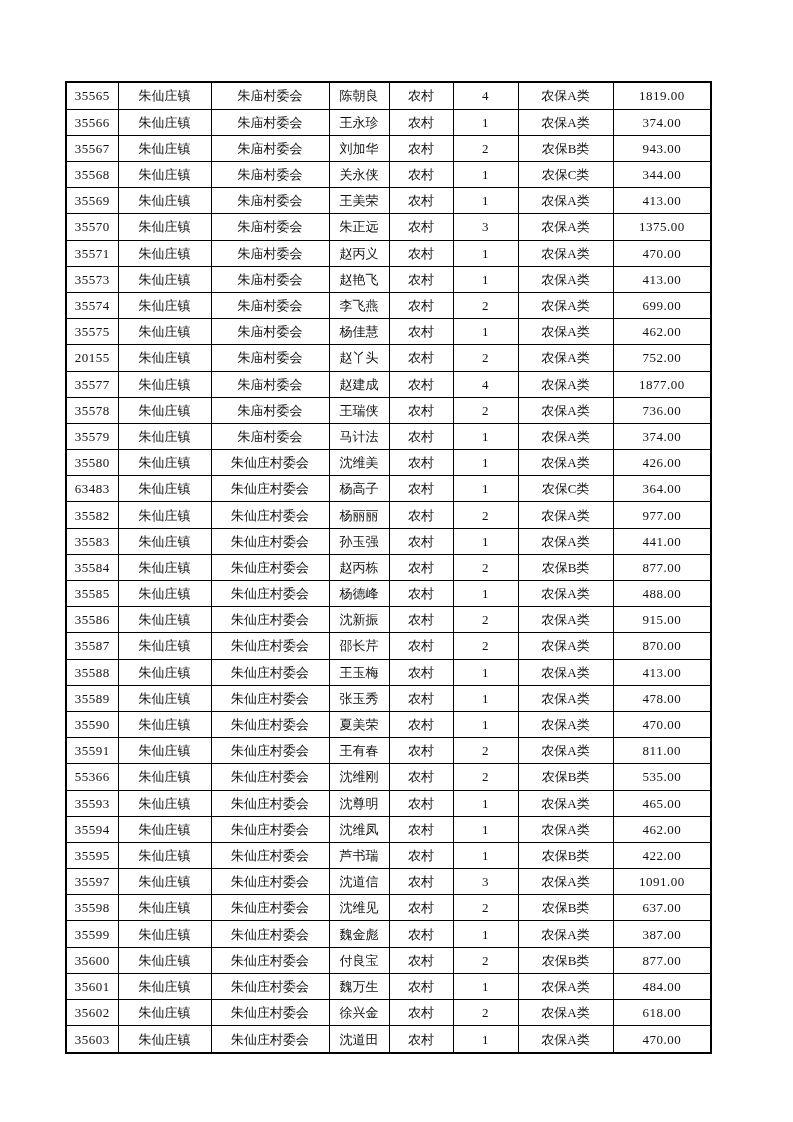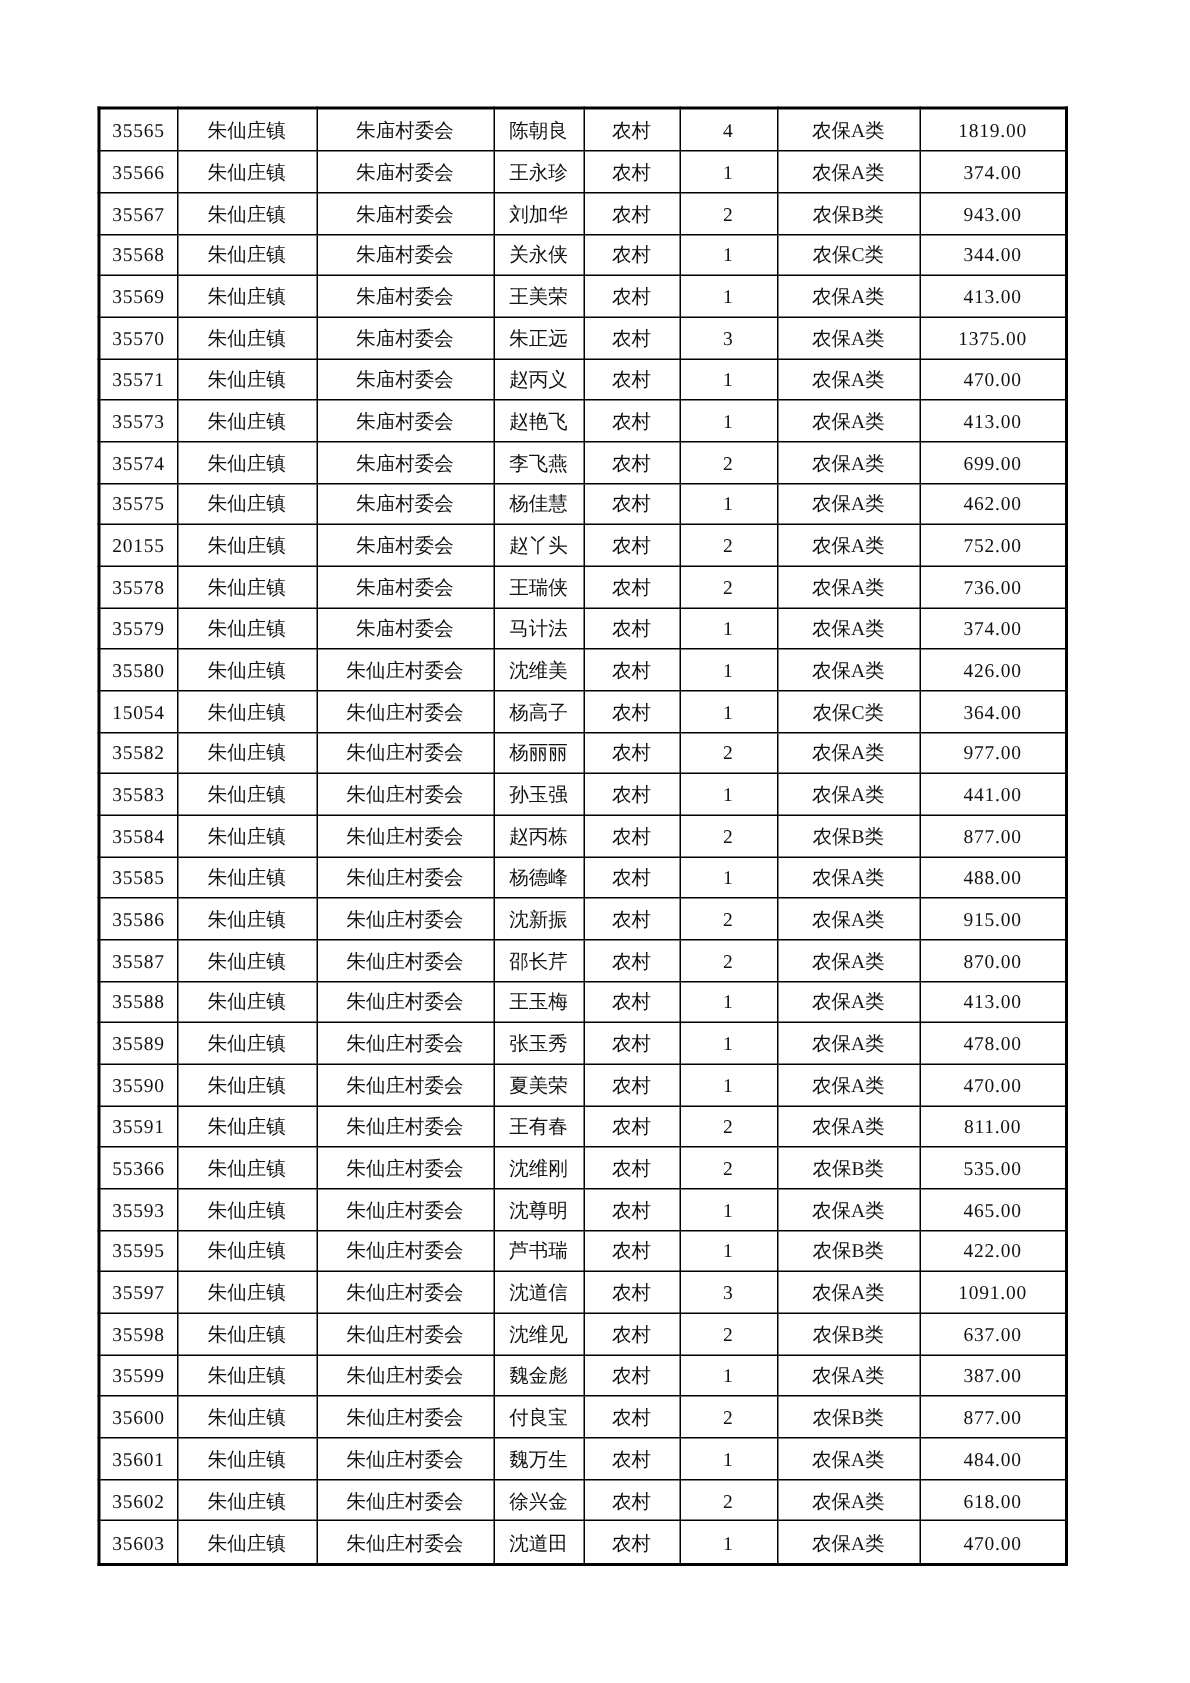--- a/index.html
+++ b/index.html
@@ -11,21 +11,21 @@
     position: relative;
     width: 793px;
     height: 1122px;
     background: #ffffff;
     overflow: hidden;
     font-family: "Liberation Serif", "DejaVu Serif", serif;
   }
   table.data-table {
     position: absolute;
     left: 65px;
-    top: 71px;
+    top: 81px;
     width: 645px;
     height: 973px;
     border-collapse: collapse;
     table-layout: fixed;
     border: 2px solid #000000;
   }
   table.data-table td {
     border: 1px solid #000000;
     text-align: center;
     vertical-align: middle;
@@ -161,20 +161,30 @@
           <td class="num">20155</td>
           <td>朱仙庄镇</td>
           <td>朱庙村委会</td>
           <td>赵丫头</td>
           <td>农村</td>
           <td class="num">2</td>
           <td>农保A类</td>
           <td class="num">752.00</td>
         </tr>
         <tr>
+          <td class="num">35577</td>
+          <td>朱仙庄镇</td>
+          <td>朱庙村委会</td>
+          <td>赵建成</td>
+          <td>农村</td>
+          <td class="num">4</td>
+          <td>农保A类</td>
+          <td class="num">1877.00</td>
+        </tr>
+        <tr>
           <td class="num">35578</td>
           <td>朱仙庄镇</td>
           <td>朱庙村委会</td>
           <td>王瑞侠</td>
           <td>农村</td>
           <td class="num">2</td>
           <td>农保A类</td>
           <td class="num">736.00</td>
         </tr>
         <tr>
@@ -191,21 +201,21 @@
           <td class="num">35580</td>
           <td>朱仙庄镇</td>
           <td>朱仙庄村委会</td>
           <td>沈维美</td>
           <td>农村</td>
           <td class="num">1</td>
           <td>农保A类</td>
           <td class="num">426.00</td>
         </tr>
         <tr>
-          <td class="num">15054</td>
+          <td class="num">63483</td>
           <td>朱仙庄镇</td>
           <td>朱仙庄村委会</td>
           <td>杨高子</td>
           <td>农村</td>
           <td class="num">1</td>
           <td>农保C类</td>
           <td class="num">364.00</td>
         </tr>
         <tr>
           <td class="num">35582</td>
@@ -319,20 +329,30 @@
         </tr>
         <tr>
           <td class="num">35593</td>
           <td>朱仙庄镇</td>
           <td>朱仙庄村委会</td>
           <td>沈尊明</td>
           <td>农村</td>
           <td class="num">1</td>
           <td>农保A类</td>
           <td class="num">465.00</td>
+        </tr>
+        <tr>
+          <td class="num">35594</td>
+          <td>朱仙庄镇</td>
+          <td>朱仙庄村委会</td>
+          <td>沈维凤</td>
+          <td>农村</td>
+          <td class="num">1</td>
+          <td>农保A类</td>
+          <td class="num">462.00</td>
         </tr>
         <tr>
           <td class="num">35595</td>
           <td>朱仙庄镇</td>
           <td>朱仙庄村委会</td>
           <td>芦书瑞</td>
           <td>农村</td>
           <td class="num">1</td>
           <td>农保B类</td>
           <td class="num">422.00</td>

